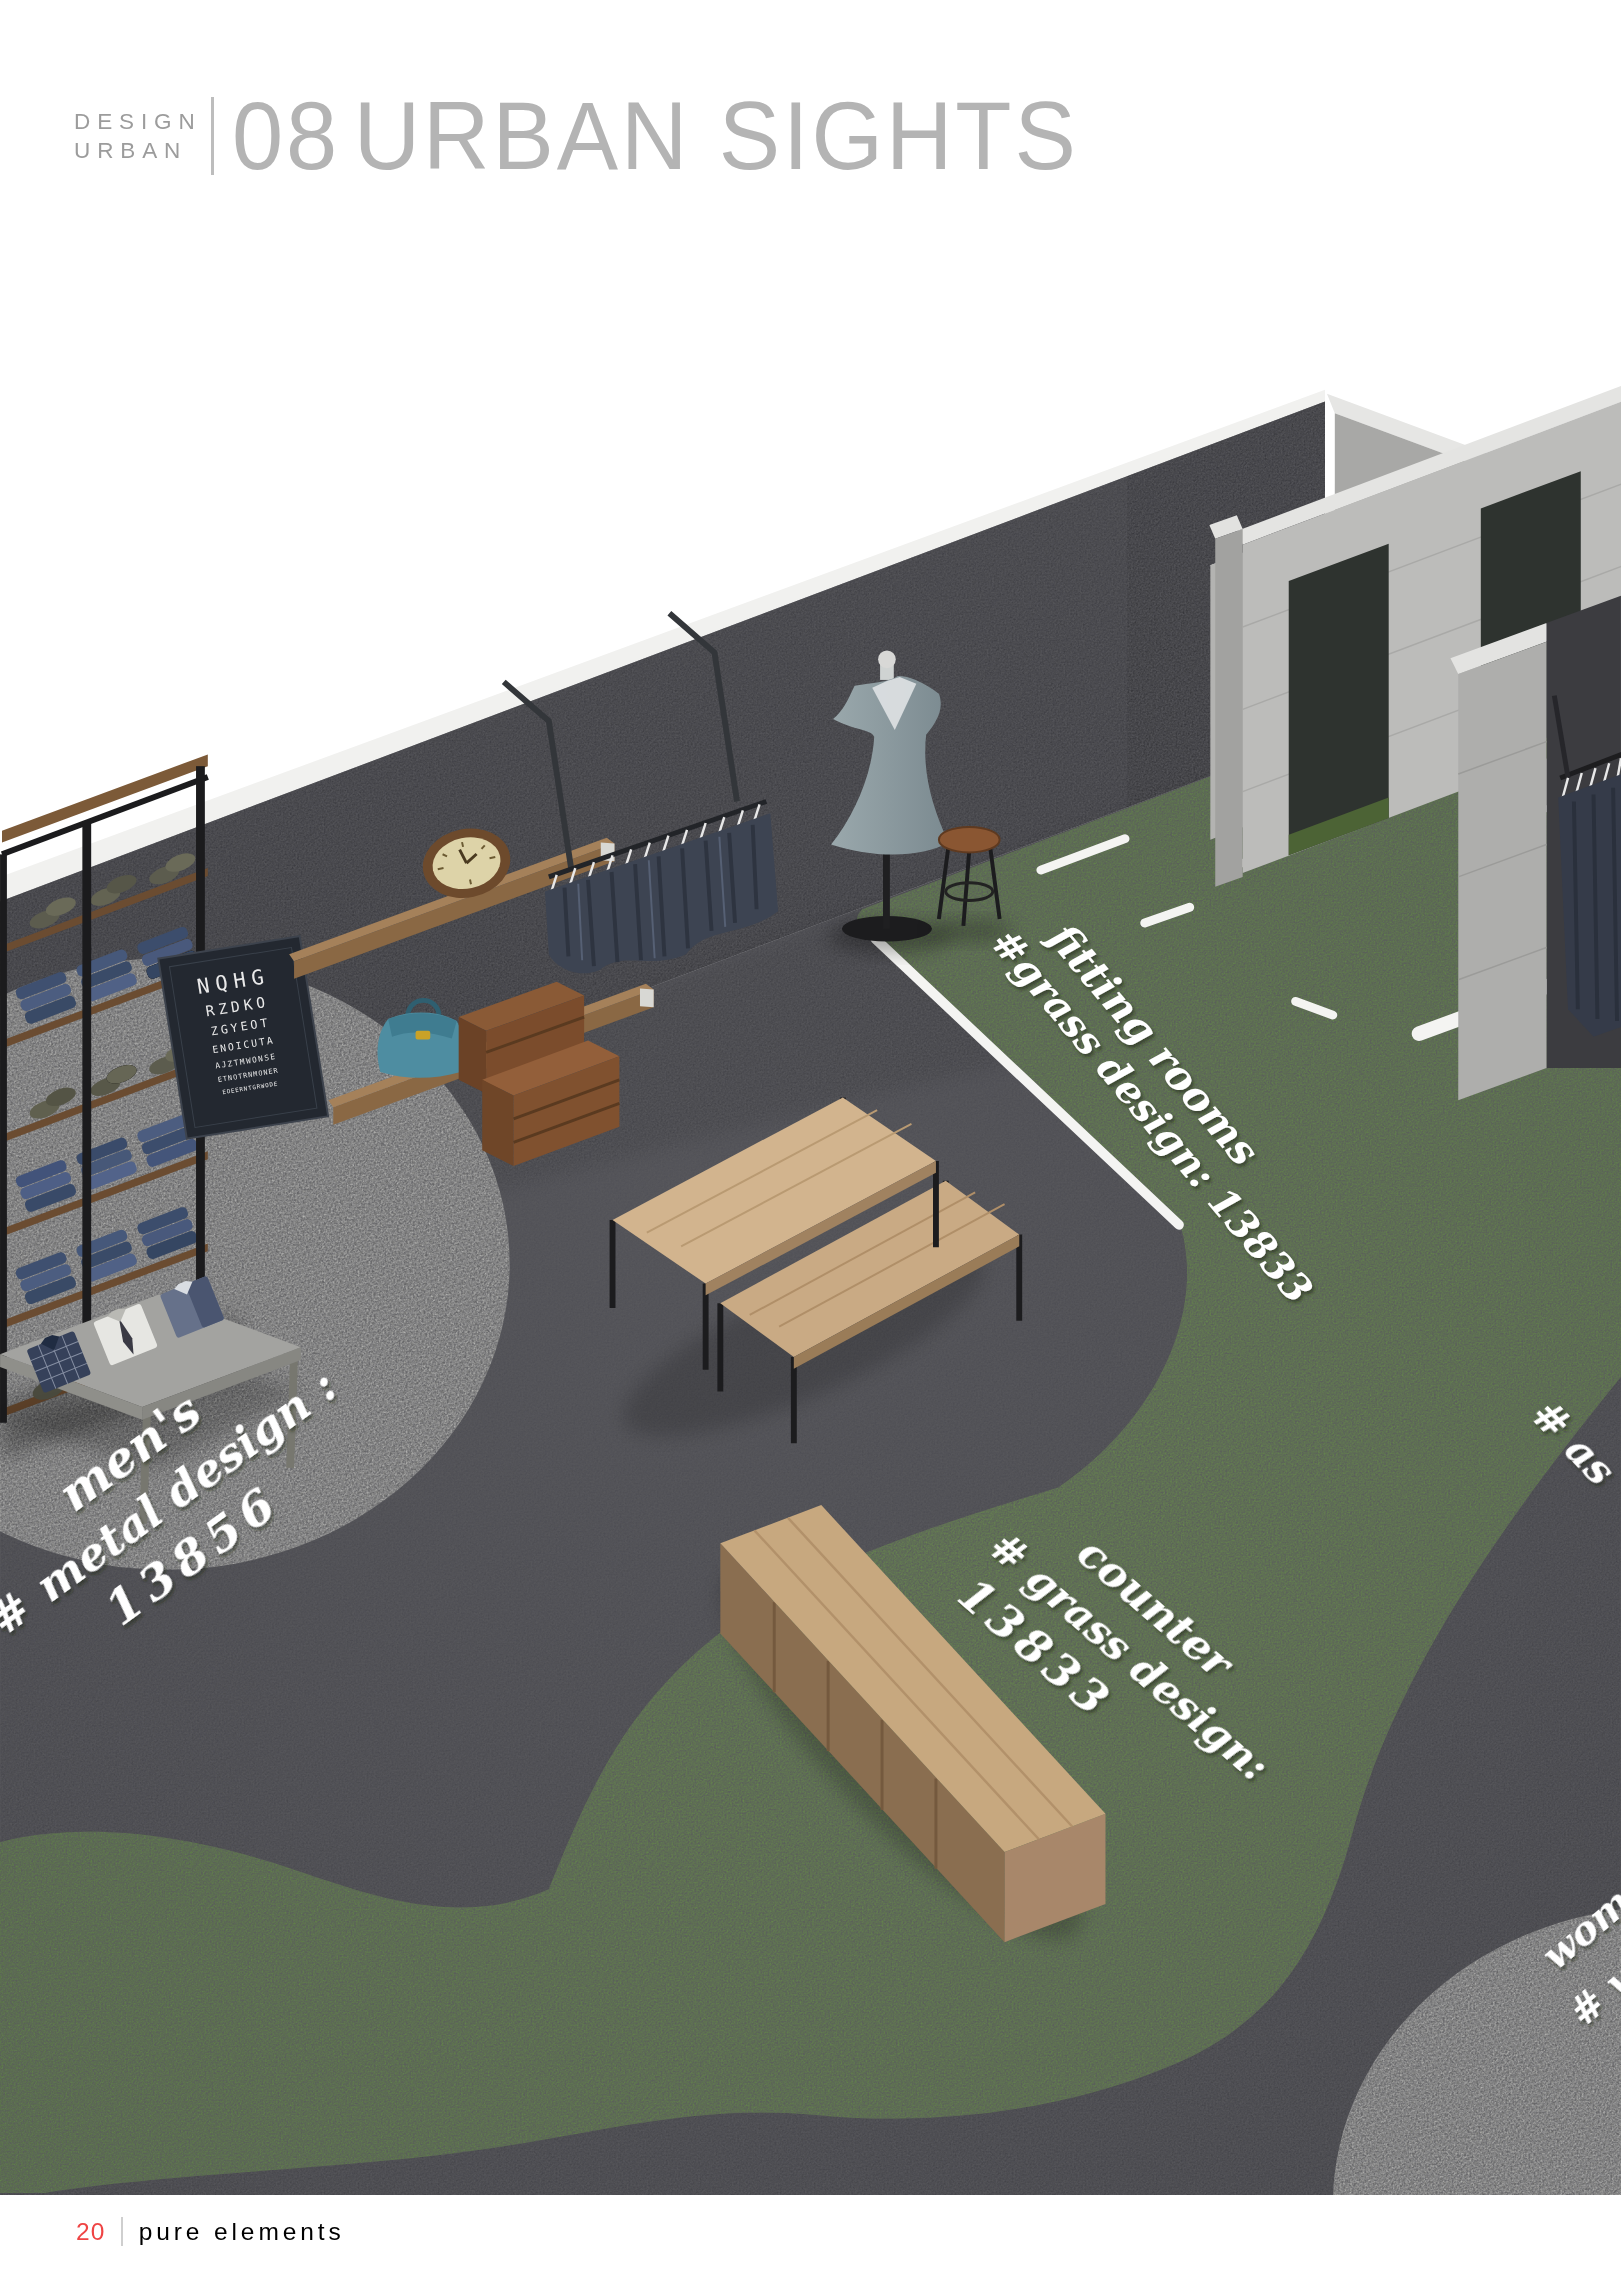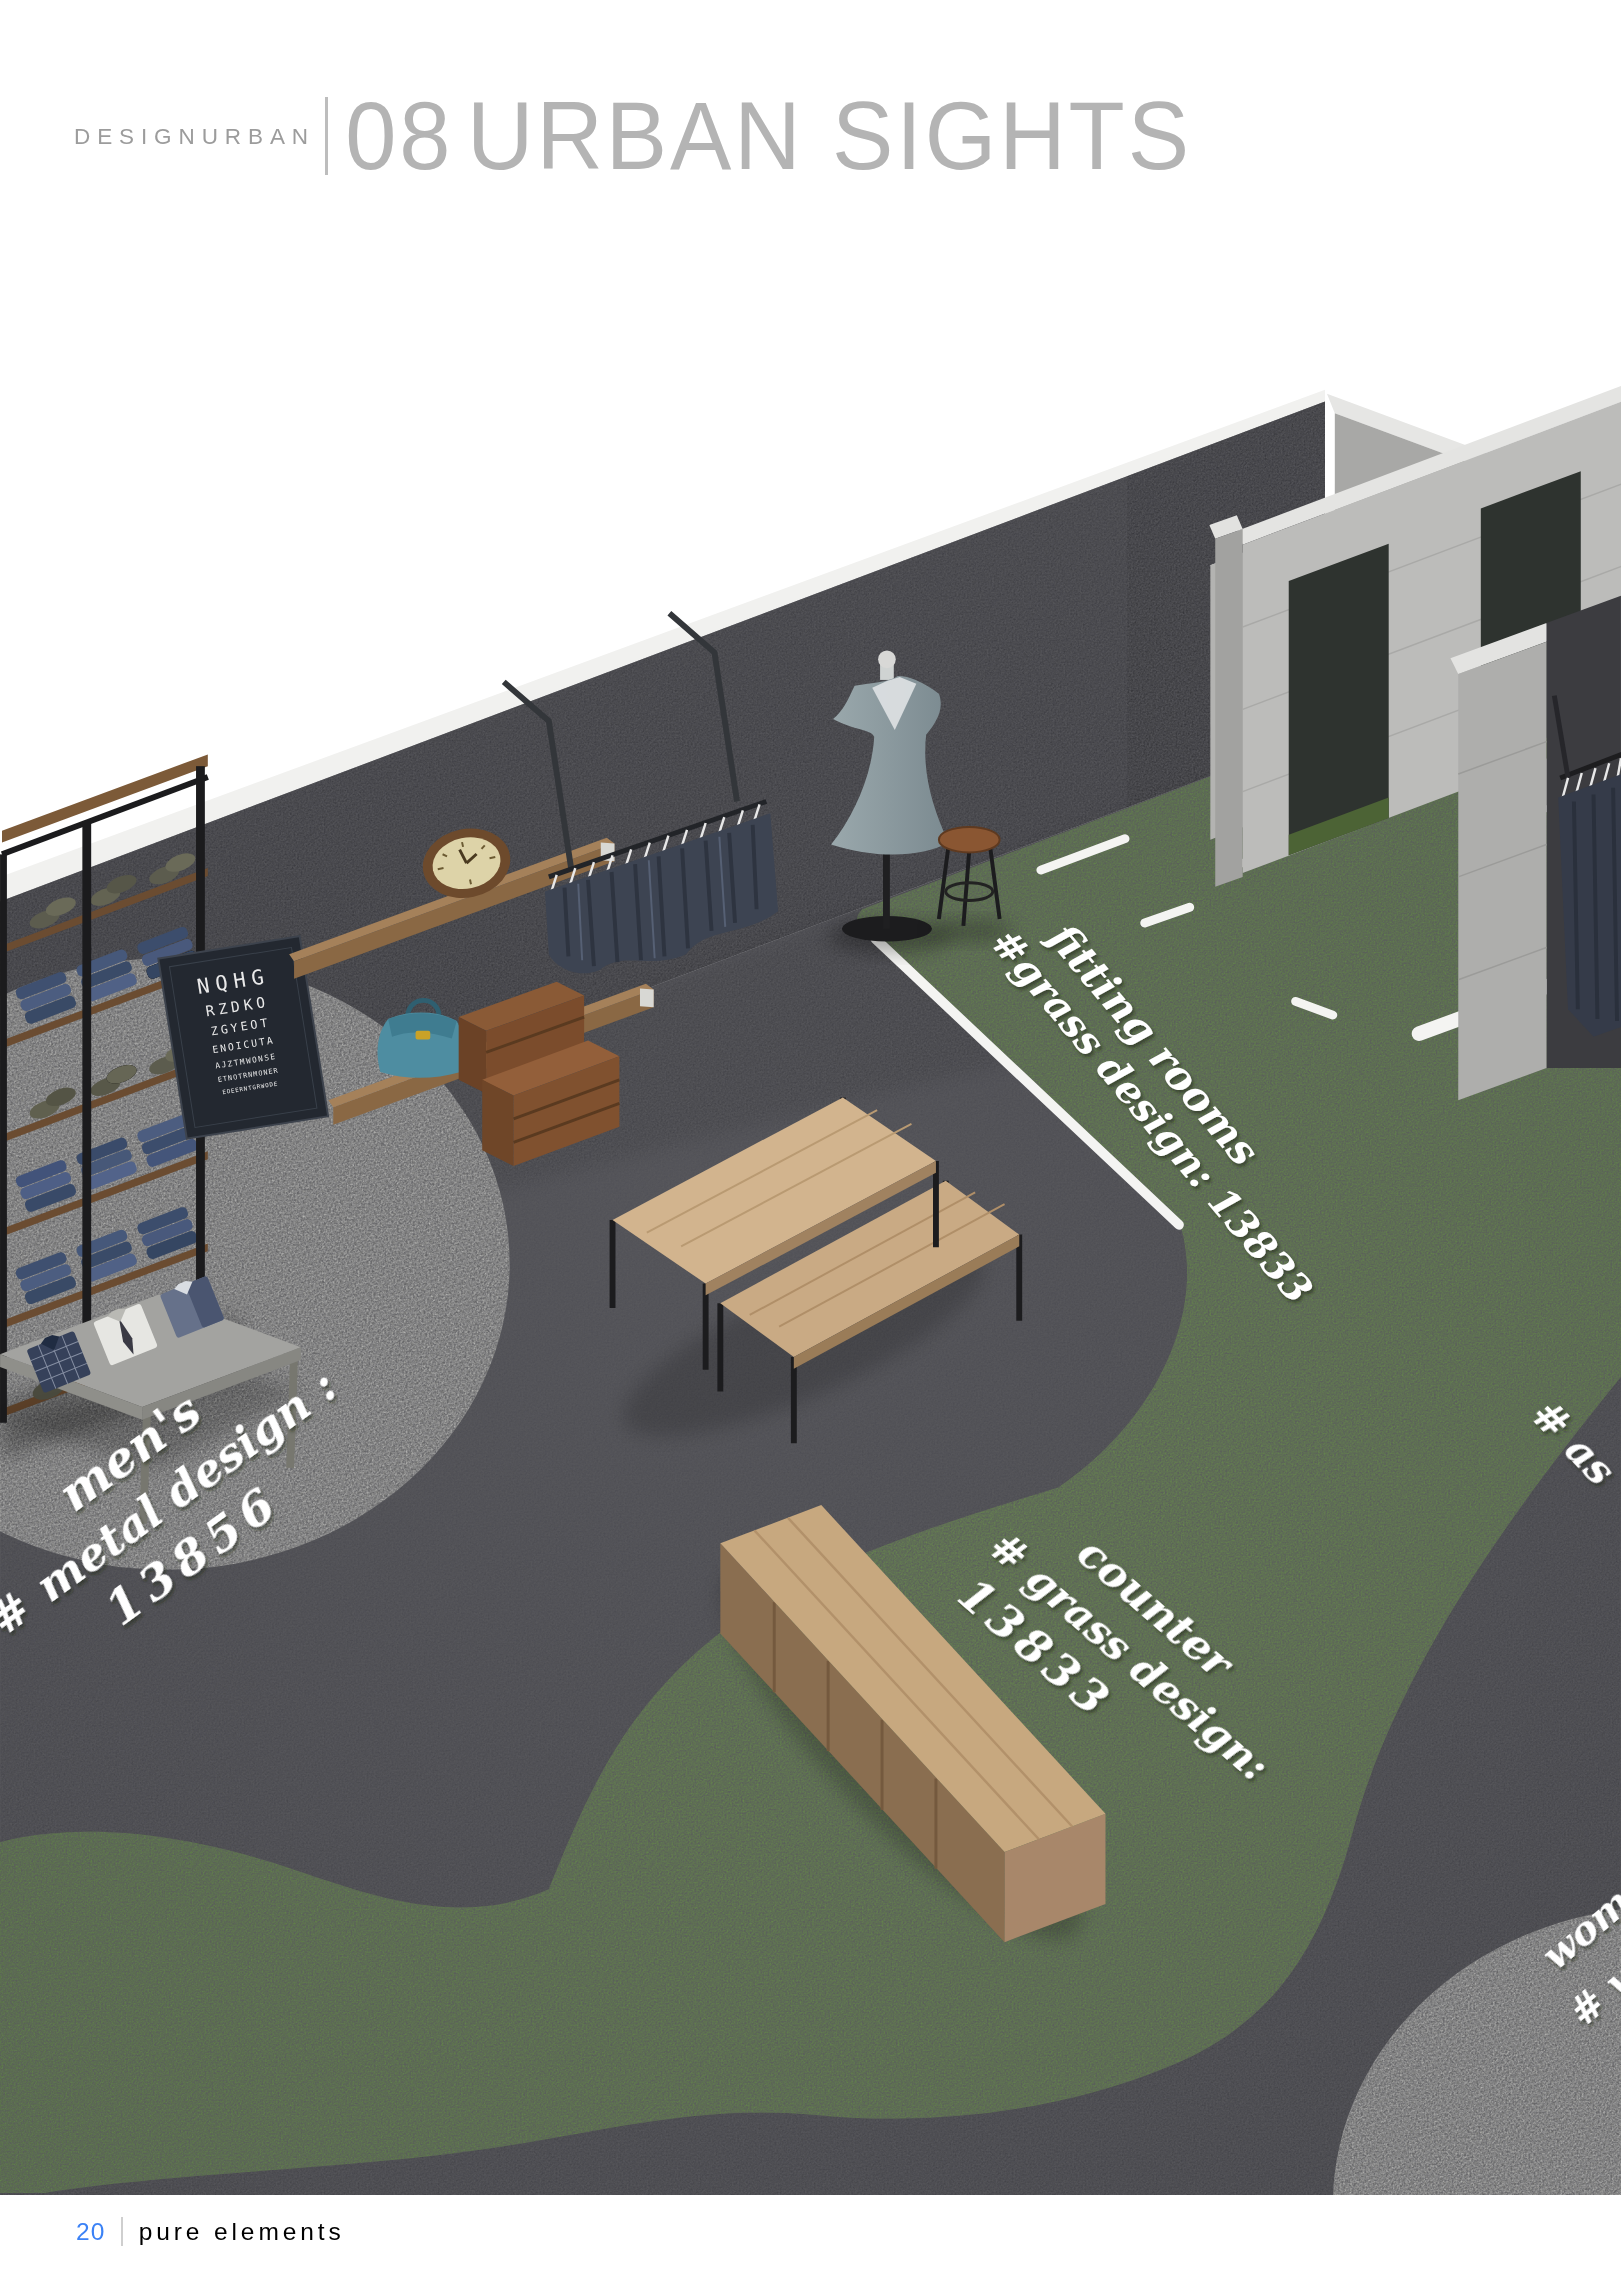--- a/index.html
+++ b/index.html
@@ -2,29 +2,29 @@
 <html><head>
 <meta charset="utf-8">
 <style>
   html,body{margin:0;padding:0;}
   body{
     width:1621px;height:2293px;position:relative;background:#ffffff;
     overflow:hidden;font-family:"Liberation Sans",sans-serif;
   }
   
   .header{position:absolute;left:74px;top:90px;display:flex;align-items:center;}
-  .kicker{display:flex;flex-direction:row;color:#9c9c9c;font-size:22.5px;
+  .kicker{display:flex;flex-direction:column;color:#9c9c9c;font-size:22.5px;
     letter-spacing:6.9px;line-height:29px;font-weight:400;}
   .hdr-divider{width:2.9px;height:78px;background:#bdbdbd;margin:0 17.6px 0 9.8px;}
   .hdr-title{color:#b4b4b4;font-size:92px;line-height:92px;font-weight:400;
     letter-spacing:2.9px;white-space:nowrap;transform:scaleY(1.04);transform-origin:left center;}
   .hdr-title .num{margin-right:13.7px;}
   
   .footer{position:absolute;left:76px;top:2217px;display:flex;align-items:center;font-size:24.5px;}
-  .footer .pageno{color:#3b82f6;letter-spacing:1px;}
+  .footer .pageno{color:#ef4444;letter-spacing:1px;}
   .footer .ft-divider{width:2px;height:29px;background:#cfcfcf;margin:0 15.7px;}
   .footer .brand{color:#000000;letter-spacing:3.9px;}
   
   .render{position:absolute;left:0;top:382px;width:1621px;height:1813px;}
   text{user-select:none;}
   .script{font-family:"DejaVu Serif",serif;font-style:italic;font-weight:bold;fill:#ffffff;}
   .chartrow{font-family:"DejaVu Sans Mono",monospace;fill:#e9e9e9;text-anchor:middle;}
 </style>
 </head>
 <body>

